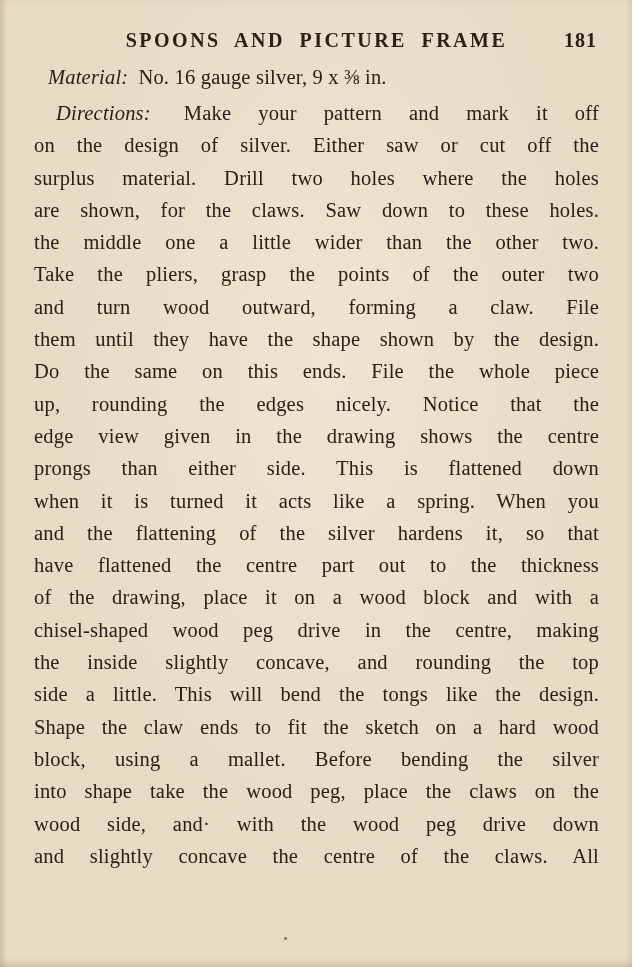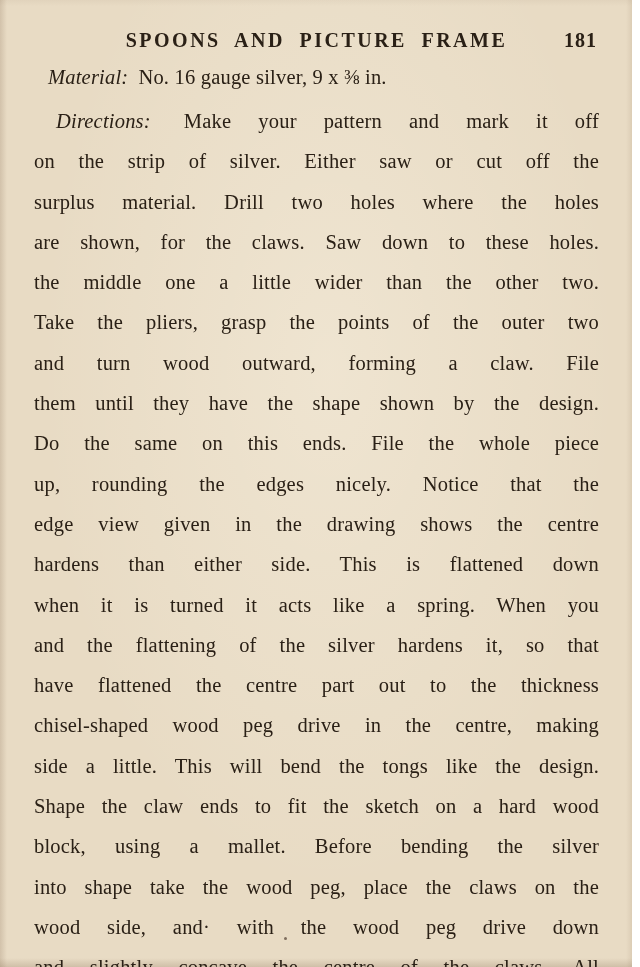--- a/index.html
+++ b/index.html
@@ -73,21 +73,20 @@
   }
   .directions .line {
     height: 32.3px;
     line-height: 32.3px;
     font-size: 20.5px;
     letter-spacing: 0.2px;
     text-align: justify;
     text-align-last: justify;
     overflow: hidden;
     white-space: nowrap;
-    margin-top: 8px;
   }
   .directions .line.first {
     text-indent: 22px;
   }
   .directions .line em {
     margin-right: 6px;
   }
   .speck {
     position: absolute;
     left: 284px;
@@ -107,35 +106,37 @@
     <div class="running-title">SPOONS AND PICTURE FRAME</div>
     <div class="page-number">181</div>
   </div>
 
   <p class="material">
     <em>Material:</em><span class="material-text">No. 16 gauge silver, 9 x ⅜ in.</span>
   </p>
 
   <div class="directions">
       <div class="line first"><em>Directions:</em> Make your pattern and mark it off</div>
-      <div class="line">on the strip of silver.  Either saw or cut off the</div>
+      <div class="line">on the design of silver.  Either saw or cut off the</div>
       <div class="line">surplus material.  Drill two holes where the holes</div>
       <div class="line">are shown, for the claws.  Saw down to these holes.</div>
       <div class="line">the middle one a little wider than the other two.</div>
       <div class="line">Take the pliers, grasp the points of the outer two</div>
       <div class="line">and turn wood outward, forming a claw.  File</div>
       <div class="line">them until they have the shape shown by the design.</div>
       <div class="line">Do the same on this ends.  File the whole piece</div>
       <div class="line">up, rounding the edges nicely.  Notice that the</div>
       <div class="line">edge view given in the drawing shows the centre</div>
-      <div class="line">hardens than either side.  This is flattened down</div>
+      <div class="line">prongs than either side.  This is flattened down</div>
       <div class="line">when it is turned it acts like a spring.  When you</div>
       <div class="line">and the flattening of the silver hardens it, so that</div>
       <div class="line">have flattened the centre part out to the thickness</div>
+      <div class="line">of the drawing, place it on a wood block and with a</div>
       <div class="line">chisel-shaped wood peg  drive in the centre, making</div>
+      <div class="line">the inside slightly concave, and rounding the top</div>
       <div class="line">side a little.  This will bend the tongs like the design.</div>
       <div class="line">Shape the claw ends to fit the sketch on a hard wood</div>
       <div class="line">block, using a mallet.  Before bending the silver</div>
       <div class="line">into shape take the wood peg, place the claws on the</div>
       <div class="line">wood side, and· with the wood peg drive down</div>
       <div class="line">and slightly concave the centre of the claws.  All</div>
     </div>
 
   <span class="speck"></span>
 

